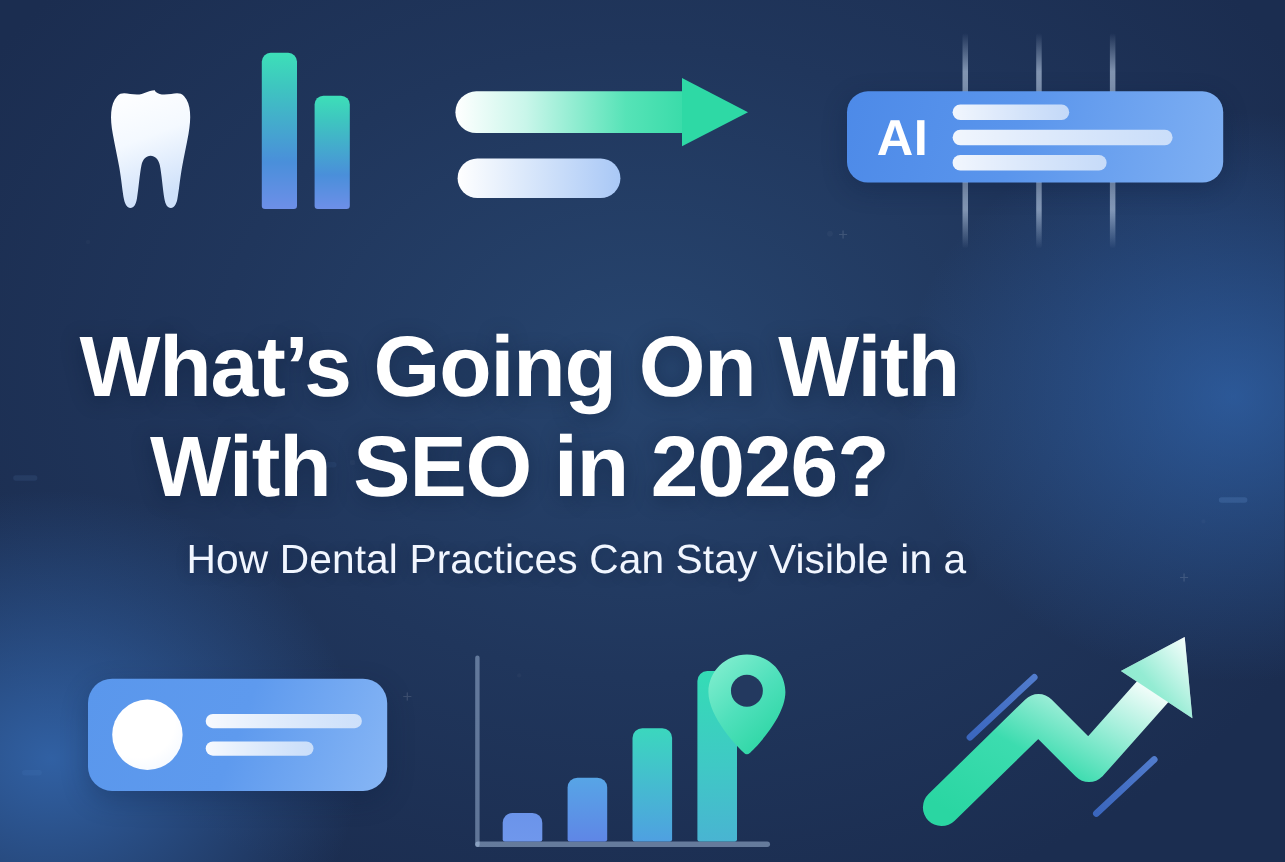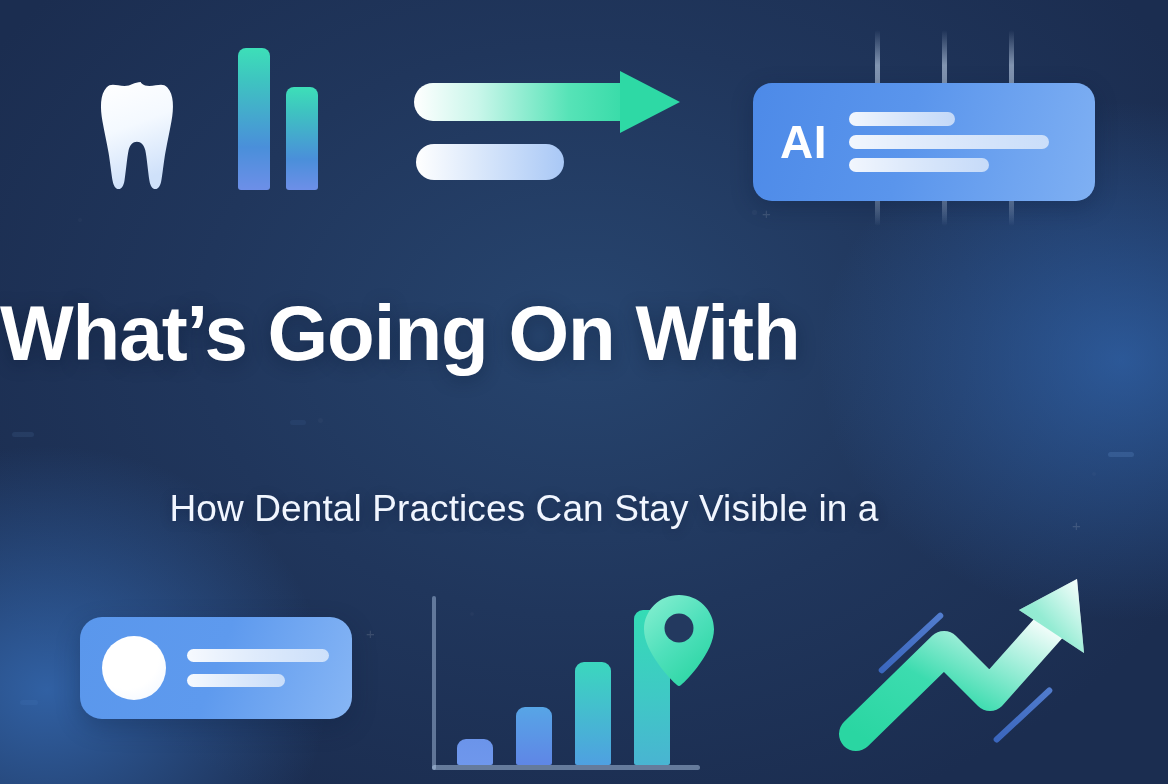--- a/index.html
+++ b/index.html
@@ -89,22 +89,22 @@
     position: absolute;
     top: 0; width: 5px; height: 196px;
     border-radius: 3px;
     background: linear-gradient(180deg, rgba(210,228,250,0.0) 0%, rgba(210,228,250,0.55) 18%, rgba(210,228,250,0.55) 82%, rgba(210,228,250,0.0) 100%);
   }
   .aiwrap .v1 { left: 131px; }
   .aiwrap .v2 { left: 198px; }
   .aiwrap .v3 { left: 265px; }
   .aicard {
     position: absolute;
-    left: 9px; top: 53px;
-    width: 342px; height: 118px;
+    left: 26px; top: 53px;
+    width: 342px; height: 83px;
     border-radius: 19px;
     background: linear-gradient(105deg, #4d8ae8 0%, #5a95ec 45%, #7fb0f3 100%);
     box-shadow: 0 6px 22px rgba(10,28,60,0.30);
     display: flex;
     align-items: center;
   }
   .ailabel {
     color: #ffffff;
     font-size: 46px;
     font-weight: 700;
@@ -121,21 +121,21 @@
   }
   .ailines i.l1 { width: 106px; }
   .ailines i.l2 { width: 200px; }
   .ailines i.l3 { width: 140px; }
 
   
   .headline {
     position: absolute;
     left: 0; top: 236px;
     width: 944px;
-    text-align: left;
+    text-align: center;
     color: #ffffff;
     font-size: 78px;
     font-weight: 700;
     line-height: 1.16;
     letter-spacing: -1px;
     text-shadow: 0 3px 18px rgba(8,20,45,0.38);
   }
   .headline .ln { display: block; }
 
   .subhead {
@@ -261,20 +261,21 @@
       <span class="ailines">
         <i class="l1"></i>
         <i class="l2"></i>
         <i class="l3"></i>
       </span>
     </div>
   </div>
 
   <h1 class="headline">
     <span class="ln">What’s Going On With</span>
+    <span class="ln">With SEO in 2026?</span>
   </h1>
 
   <h2 class="subhead">
     <span class="ln">How Dental Practices Can Stay Visible in a</span>
   </h2>
 
   <div class="profcard">
     <div class="avatar"></div>
     <div class="plines">
       <i class="p1"></i>

